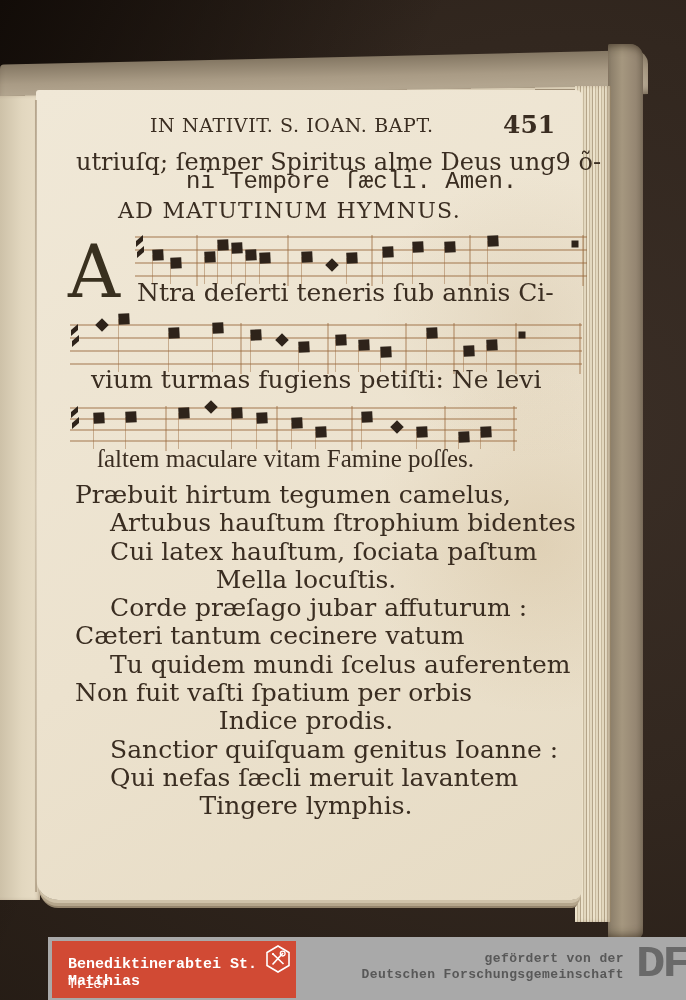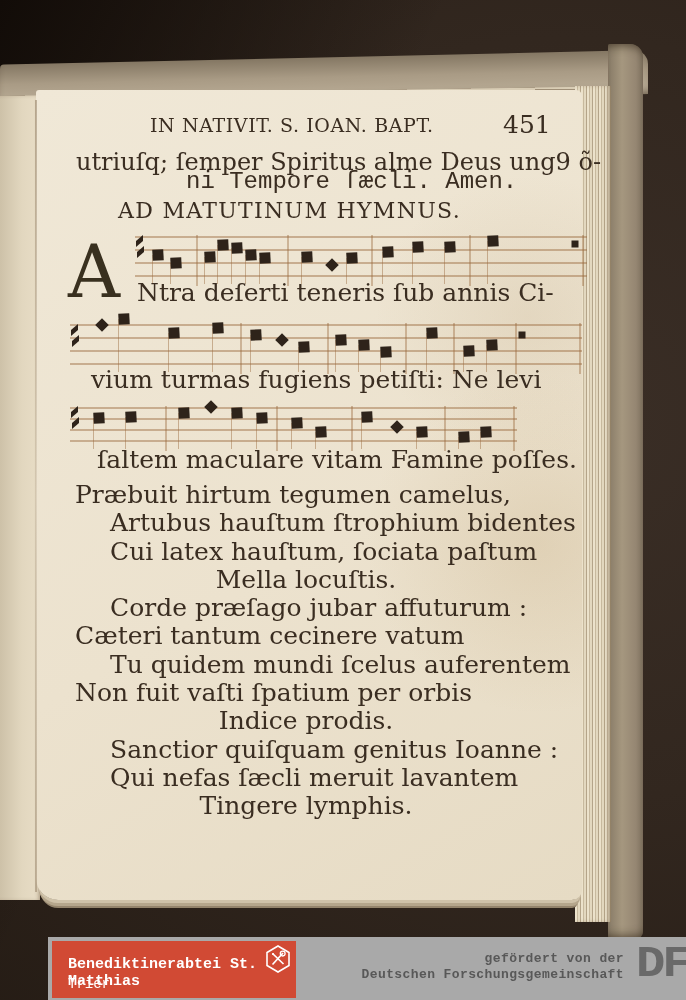--- a/index.html
+++ b/index.html
@@ -35,28 +35,28 @@
       radial-gradient(45% 30% at 92% 56%, rgba(186,155,105,.22) 0%, rgba(186,155,105,0) 70%),
       radial-gradient(40% 25% at 90% 28%, rgba(170,140,95,.14) 0%, rgba(170,140,95,0) 70%),
       linear-gradient(150deg,#f0e8d7 0%, #ece2ce 55%, #e6dbc4 100%);
     border-radius:3px 6px 10px 22px;
     box-shadow:0 4px 0 -1px #cfc2a9, 0 8px 0 -2px #b5a68c, 0 12px 0 -4px #94846c;}
   .page-crease{position:absolute; left:35px; top:100px; width:2px; height:792px;
     background:linear-gradient(180deg, rgba(110,85,55,.38), rgba(110,85,55,.12) 50%, rgba(110,85,55,.35));}
   
   .t{position:absolute; color:#3a2d21; white-space:nowrap;}
   .running-title{left:150px; top:114px; font-size:19px; letter-spacing:.6px;}
-  .page-number{left:503px; top:110px; font-size:25px;}
+  .page-number{left:503px; top:110px; font-size:25px;font-weight:bold;}
   .hline1{left:76px; top:148px; font-size:24px;}
   .hline2{left:186px; top:168px; font-size:24px;font-family:Liberation Mono, monospace;}
   .section-title{left:118px; top:198px; font-size:22px; letter-spacing:1.3px;}
   .initial{left:68px; top:236px; font-size:72px; line-height:1; color:#39301f;}
   .lyric1{left:137px; top:278px; font-size:25px;text-align:center;}
   .lyric2{left:91px; top:365px; font-size:25px;}
-  .lyric3{left:97px; top:445px; font-size:25px;}
+  .lyric3{left:97px; top:445px; font-size:25px;font-family:Liberation Serif, serif;}
   .stave{position:absolute;}
   .verses{position:absolute; left:36px; top:480px; width:560px;}
   .v{height:28.3px; font-size:25px; color:#3a2d21; white-space:nowrap;}
   .v.i0{padding-left:39px;}
   .v.i1{padding-left:74px;}
   .v.i2{text-align:center; padding-right:20px;}
   
   .footer{position:absolute; left:16px; top:937px; width:686px; height:63px; background:#a9a9a9;
     font-family:Liberation Mono, monospace;margin-left:32px;}
   .red-box{position:absolute; left:4px; top:4px; width:244px; height:57px; background:#d14a34;}

